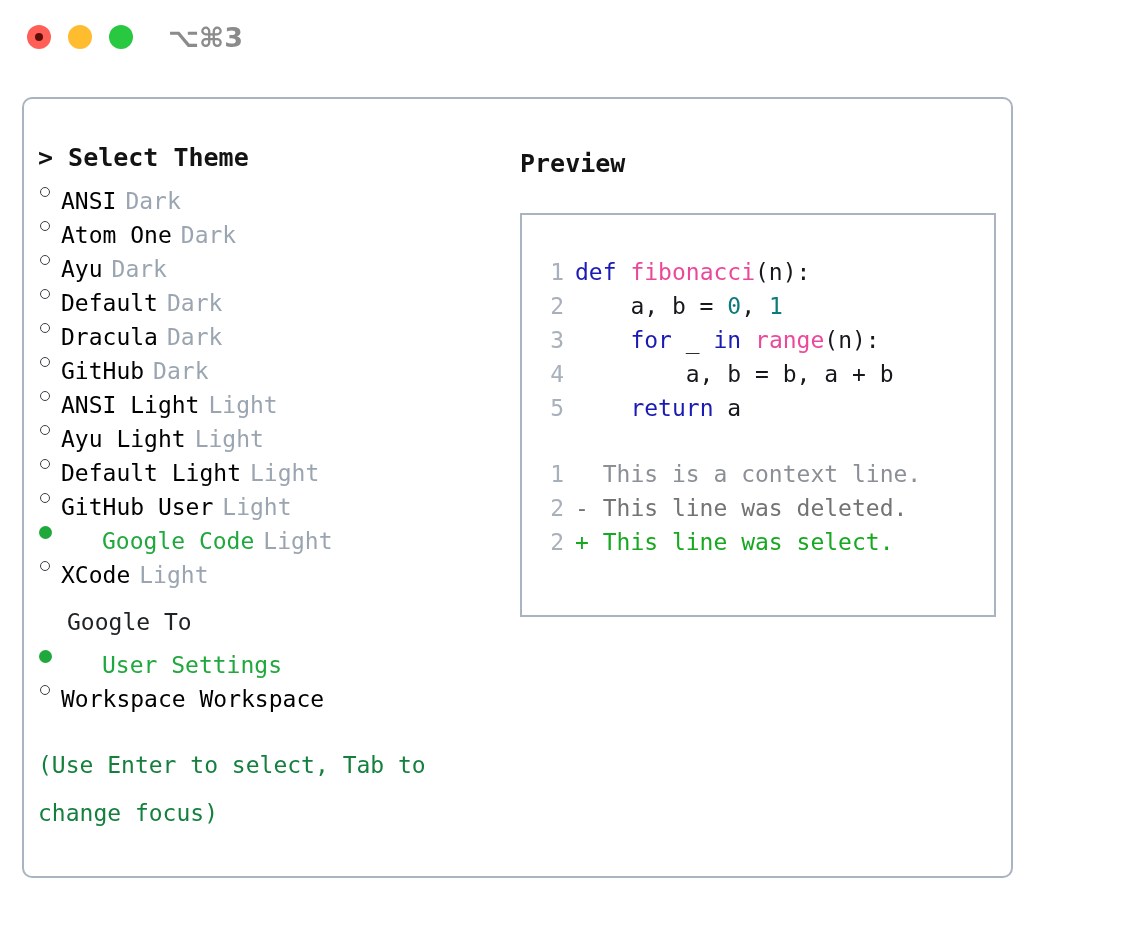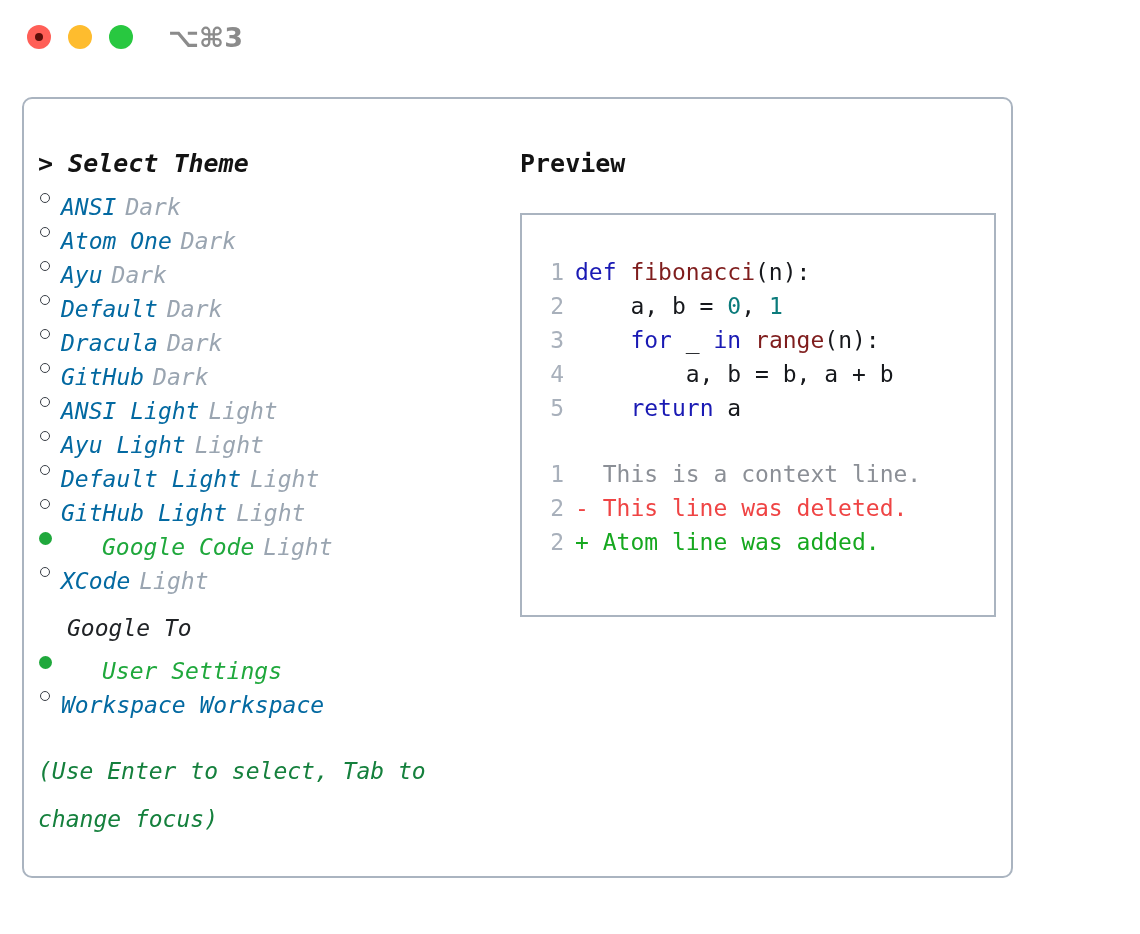--- a/index.html
+++ b/index.html
@@ -87,23 +87,22 @@
     position: absolute;
     left: 0; top: 0;
     width: 100%;
     height: 100%;
   }
 
   
   .left-col {
     position: absolute;
     left: 14px;
-    top: 48px;
+    top: 42px;
     width: 460px;
-    font-style: italic;
   }
   .section-title {
     font-size: 25px;
     font-weight: 700;
     color: #131313;
     line-height: 34px;
     white-space: pre;
   }
   .option-row {
     display: flex;
@@ -133,21 +132,21 @@
   .bullet .dot {
     position: absolute;
     left: 1px;
     top: 11px;
     width: 13px;
     height: 13px;
     border-radius: 50%;
     background: #1fa83c;
   }
   .opt-name {
-    color: #0369a1;
+    color: #000000;
   }
   .option-row.selected .opt-name {
     color: #1fa83c;
     margin-left: 41px;
   }
   .opt-kind {
     color: #9aa5b1;
     padding-left: 9px;
   }
   .group-label {
@@ -208,26 +207,26 @@
   }
   .ln {
     flex: 0 0 28px;
     width: 28px;
     text-align: right;
     color: #a8b0bb;
     padding-right: 11px;
   }
   .code-text { white-space: pre; }
   .tok-kw   { color: #1a1ab4; }
-  .tok-fn   { color: #7f1d1d; }
+  .tok-fn   { color: #ec4899; }
   .tok-num  { color: #0b7b7b; }
   .tok-id   { color: #16181c; }
   .diff-gap { height: 32px; }
   .diff-ctx { color: #8b8f96; }
-  .diff-del { color: #ef4444; }
+  .diff-del { color: #737373; }
   .diff-add { color: #16a81f; }
 </style>
 </head>
 <body>
 
 <div class="app-window">
 
   <div class="titlebar">
     <div class="traffic-lights">
       <span class="light red"></span>
@@ -245,21 +244,21 @@
         <div id="theme-list">
             <div class="option-row"><span class="bullet"><span class="ring"></span></span><span class="opt-name">ANSI</span><span class="opt-kind">Dark</span></div>
             <div class="option-row"><span class="bullet"><span class="ring"></span></span><span class="opt-name">Atom One</span><span class="opt-kind">Dark</span></div>
             <div class="option-row"><span class="bullet"><span class="ring"></span></span><span class="opt-name">Ayu</span><span class="opt-kind">Dark</span></div>
             <div class="option-row"><span class="bullet"><span class="ring"></span></span><span class="opt-name">Default</span><span class="opt-kind">Dark</span></div>
             <div class="option-row"><span class="bullet"><span class="ring"></span></span><span class="opt-name">Dracula</span><span class="opt-kind">Dark</span></div>
             <div class="option-row"><span class="bullet"><span class="ring"></span></span><span class="opt-name">GitHub</span><span class="opt-kind">Dark</span></div>
             <div class="option-row"><span class="bullet"><span class="ring"></span></span><span class="opt-name">ANSI Light</span><span class="opt-kind">Light</span></div>
             <div class="option-row"><span class="bullet"><span class="ring"></span></span><span class="opt-name">Ayu Light</span><span class="opt-kind">Light</span></div>
             <div class="option-row"><span class="bullet"><span class="ring"></span></span><span class="opt-name">Default Light</span><span class="opt-kind">Light</span></div>
-            <div class="option-row"><span class="bullet"><span class="ring"></span></span><span class="opt-name">GitHub Light</span><span class="opt-kind">Light</span></div>
+            <div class="option-row"><span class="bullet"><span class="ring"></span></span><span class="opt-name">GitHub User</span><span class="opt-kind">Light</span></div>
             <div class="option-row selected"><span class="bullet"><span class="dot"></span></span><span class="opt-name">Google Code</span><span class="opt-kind">Light</span></div>
             <div class="option-row"><span class="bullet"><span class="ring"></span></span><span class="opt-name">XCode</span><span class="opt-kind">Light</span></div>
           </div>
 
         <div class="spacer-sm"></div>
 
         <div class="group-label">Google To</div>
         <div id="apply-list">
             <div class="option-row selected"><span class="bullet"><span class="dot"></span></span><span class="opt-name">User Settings</span></div>
             <div class="option-row"><span class="bullet"><span class="ring"></span></span><span class="opt-name">Workspace Workspace</span></div>
@@ -278,21 +277,21 @@
                 <div class="code-line"><span class="ln">1</span><span class="code-text"><span class="tok-kw">def </span><span class="tok-fn">fibonacci</span><span class="tok-id">(n):</span></span></div>
                 <div class="code-line"><span class="ln">2</span><span class="code-text"><span class="tok-id">    a, b = </span><span class="tok-num">0</span><span class="tok-id">, </span><span class="tok-num">1</span></span></div>
                 <div class="code-line"><span class="ln">3</span><span class="code-text"><span class="tok-id">    </span><span class="tok-kw">for</span><span class="tok-id"> _ </span><span class="tok-kw">in</span><span class="tok-id"> </span><span class="tok-fn">range</span><span class="tok-id">(n):</span></span></div>
                 <div class="code-line"><span class="ln">4</span><span class="code-text"><span class="tok-id">        a, b = b, a + b</span></span></div>
                 <div class="code-line"><span class="ln">5</span><span class="code-text"><span class="tok-id">    </span><span class="tok-kw">return</span><span class="tok-id"> a</span></span></div>
               </div>
             <div class="diff-gap"></div>
             <div id="diff-lines">
                 <div class="code-line"><span class="ln">1</span><span class="code-text diff-ctx">  This is a context line.</span></div>
                 <div class="code-line"><span class="ln">2</span><span class="code-text diff-del">- This line was deleted.</span></div>
-                <div class="code-line"><span class="ln">2</span><span class="code-text diff-add">+ Atom line was added.</span></div>
+                <div class="code-line"><span class="ln">2</span><span class="code-text diff-add">+ This line was select.</span></div>
               </div>
           </div>
         </div>
       </div>
 
     </div>
   </div>
 
 </div>
 

